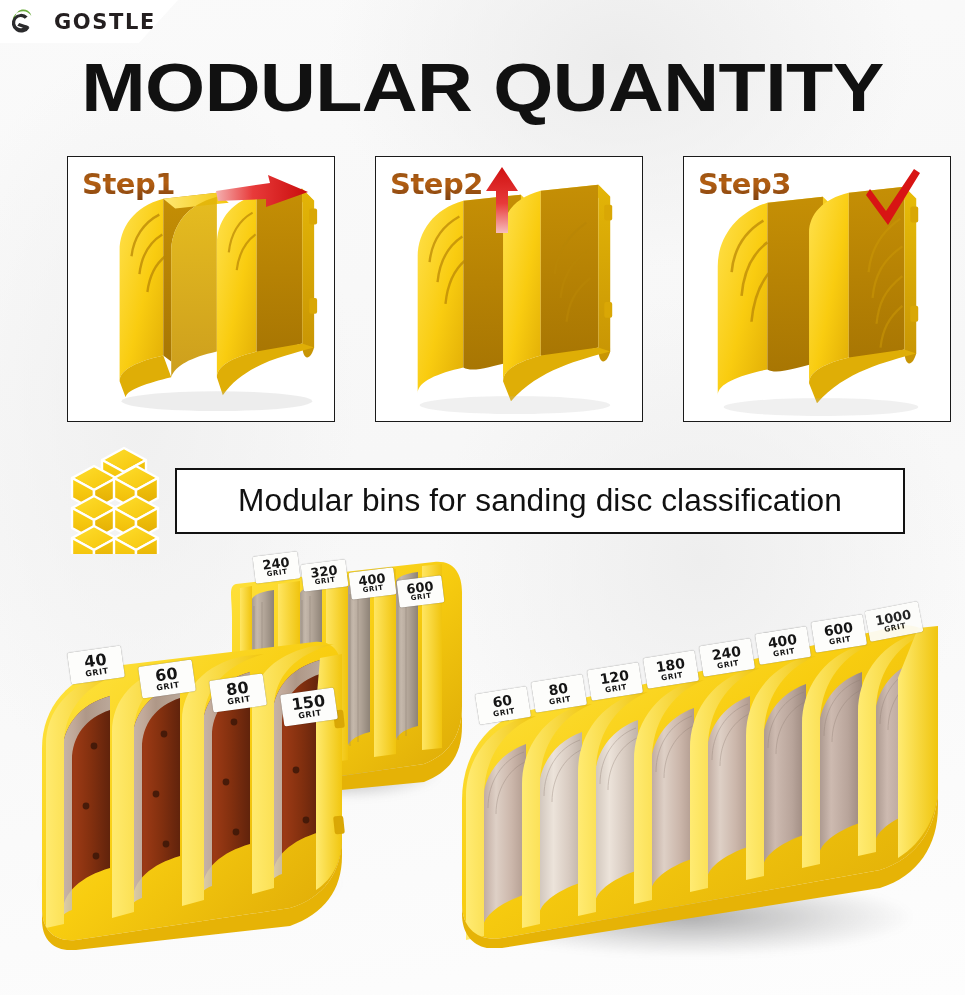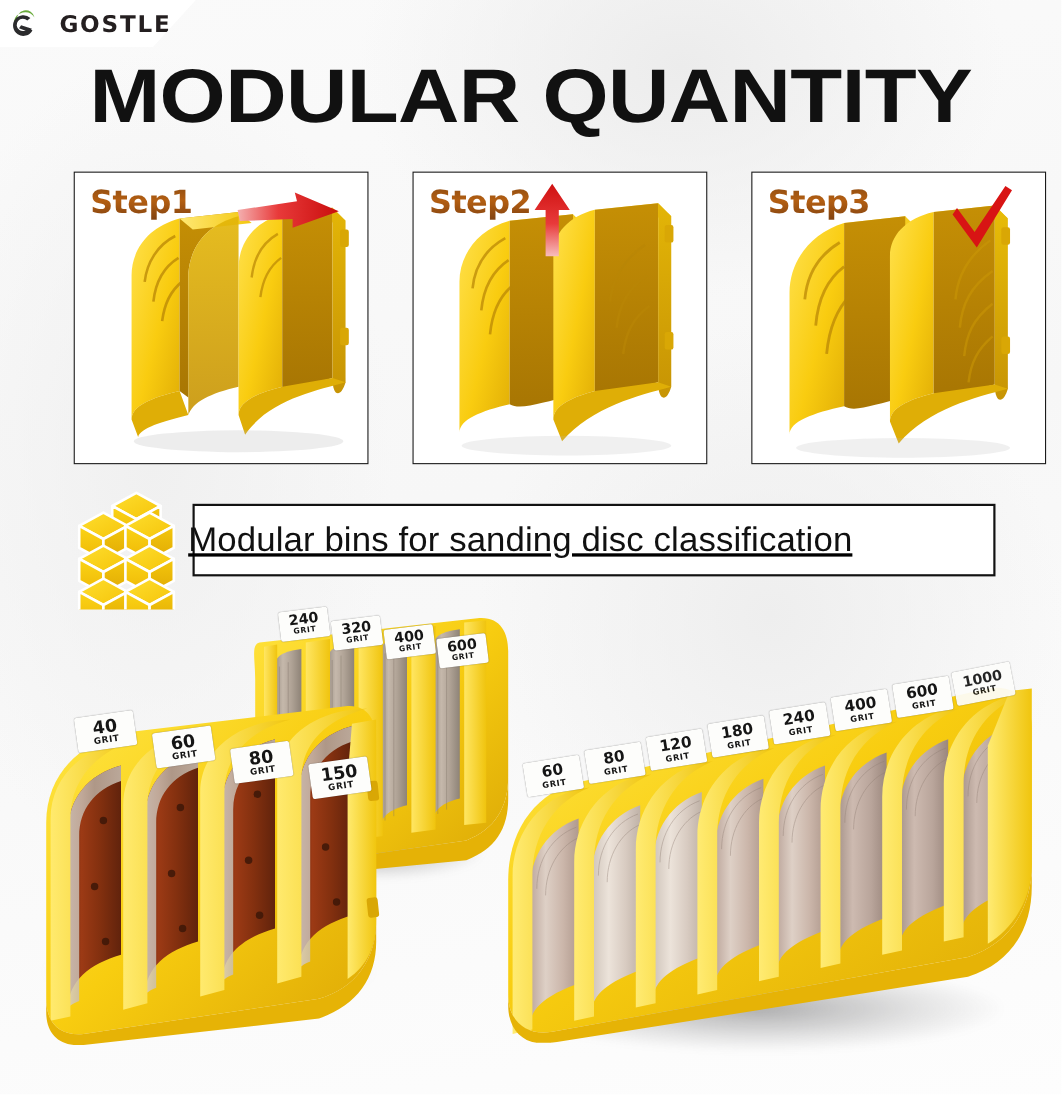--- a/index.html
+++ b/index.html
@@ -69,25 +69,25 @@
     -webkit-background-clip: text; background-clip: text;
     color: transparent;
     letter-spacing: -0.5px;
     z-index: 4;
   }
   .step-art { position: absolute; inset: 0; }
   .arrow-svg { position: absolute; z-index: 3; }
   
   .banner { position: absolute; top: 446px; left: 0; width: 965px; height: 108px; }
   .banner-box {
-    position: absolute; left: 175px; top: 12px;
+    position: absolute; left: 175px; top: 22px;
     width: 730px; height: 66px;
     border: 2.5px solid #121212;
     background: #ffffff;
-    display: flex; align-items: center;  text-decoration: underline;
+    display: flex; align-items: center; justify-content: center;
   }
   .banner-text {
     font-family: "Liberation Sans Narrow", "Liberation Sans", sans-serif;
     font-size: 31px; color: #111111; letter-spacing: 0.1px;
     transform: scaleX(1.02); white-space: nowrap;
   }
   .blocks-icon { position: absolute; left: 62px; top: 0; z-index: 3; }
   
   .photos { position: absolute; top: 548px; left: 0; width: 965px; height: 447px; }
   .bin { position: absolute; }

